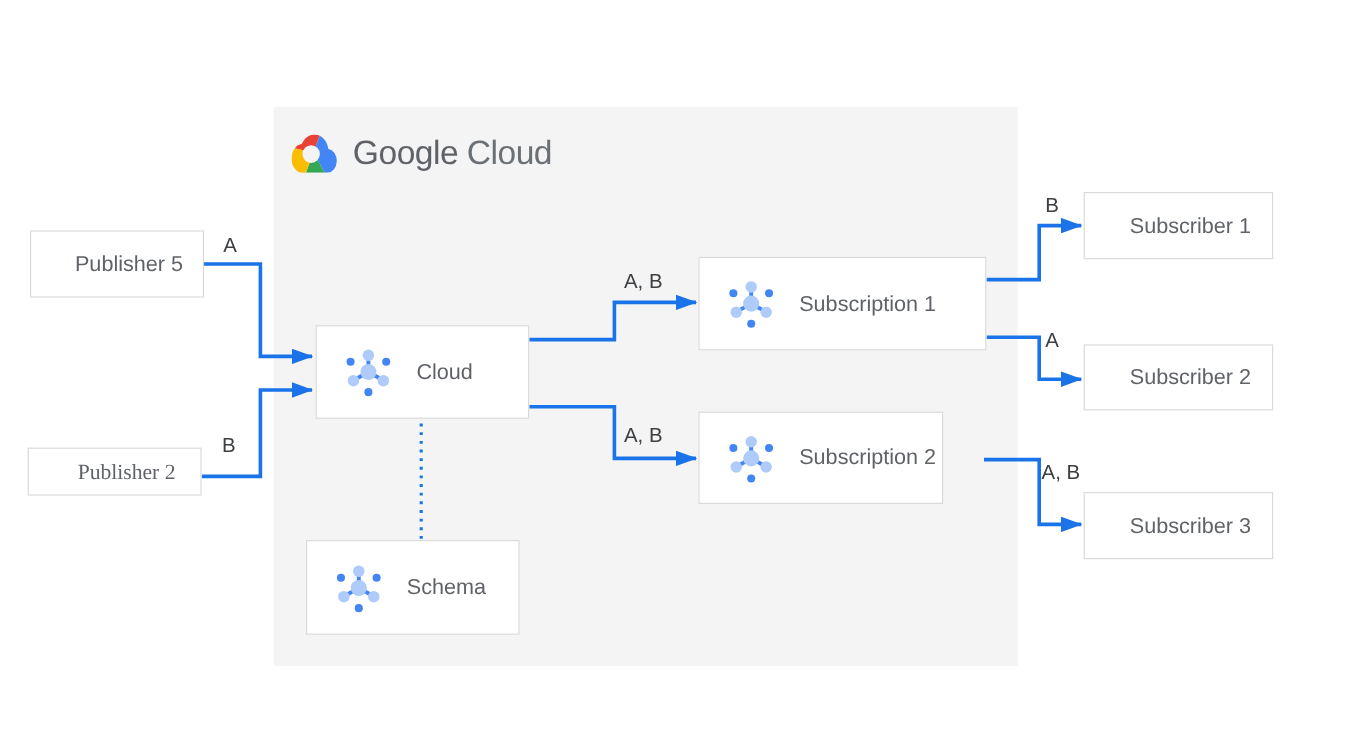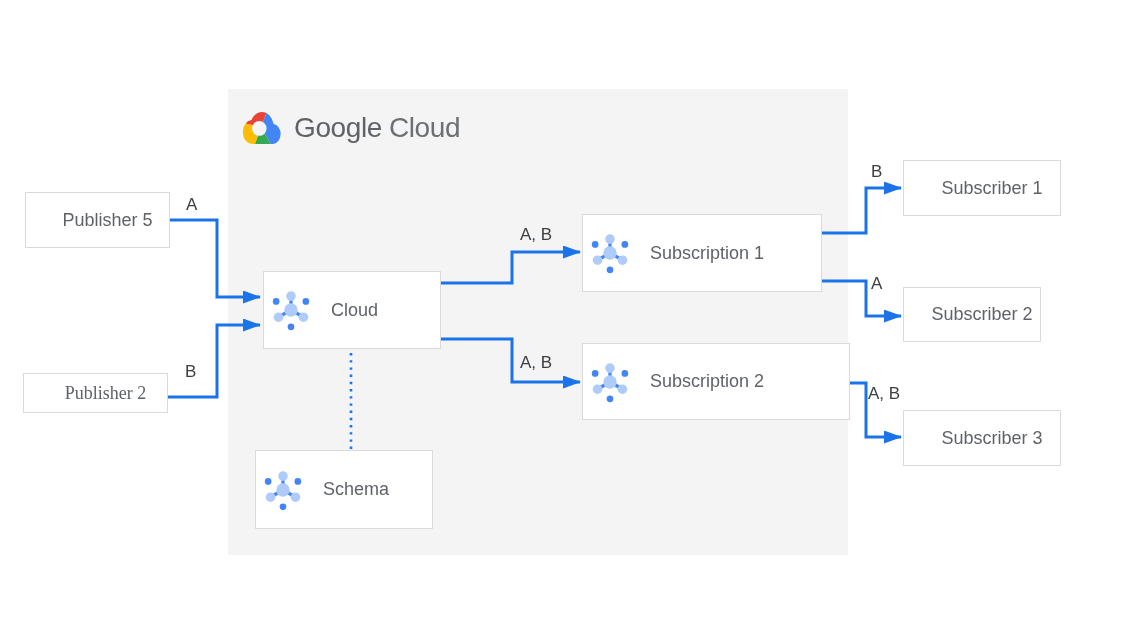--- a/index.html
+++ b/index.html
@@ -41,30 +41,30 @@
     background: #ffffff;
     border: 1px solid #d9dadc;
     display: flex;
     align-items: center;
     color: #5f6368;
     font-size: 18px;
     white-space: nowrap;
     padding-left: 20px;
   }
   .node.plain { justify-content: center; }
-  .node.iconbox { justify-content: flex-start; padding-left: 4px; gap: 17px; }
+  .node.iconbox { justify-content: flex-start; padding-left: 20px; gap: 17px; }
   .node .ps-icon { width: 46px; height: 46px; flex: 0 0 auto; }
   .n-publisher1    { left: 25px;  top: 192px; width: 145px; height: 56px; }
   .n-publisher2    { left: 23px;  top: 373px; width: 145px; height: 40px; font-family: Liberation Serif, serif; }
   .n-topic         { left: 263px; top: 271px; width: 178px; height: 78px; }
   .n-schema        { left: 255px; top: 450px; width: 178px; height: 79px; }
   .n-subscription1 { left: 582px; top: 214px; width: 240px; height: 78px; }
-  .n-subscription2 { left: 582px; top: 343px; width: 268px; height: 77px; }
+  .n-subscription2 { left: 582px; top: 343px; width: 204px; height: 77px; }
   .n-subscriber1   { left: 903px; top: 160px; width: 158px; height: 56px; }
-  .n-subscriber2   { left: 903px; top: 287px; width: 138px; height: 55px; }
+  .n-subscriber2   { left: 903px; top: 287px; width: 158px; height: 55px; }
   .n-subscriber3   { left: 903px; top: 410px; width: 158px; height: 56px; }
   
   .wires {
     position: absolute;
     left: 0; top: 0;
     width: 1122px; height: 629px;
     pointer-events: none;
   }
   
   .edge-label {

